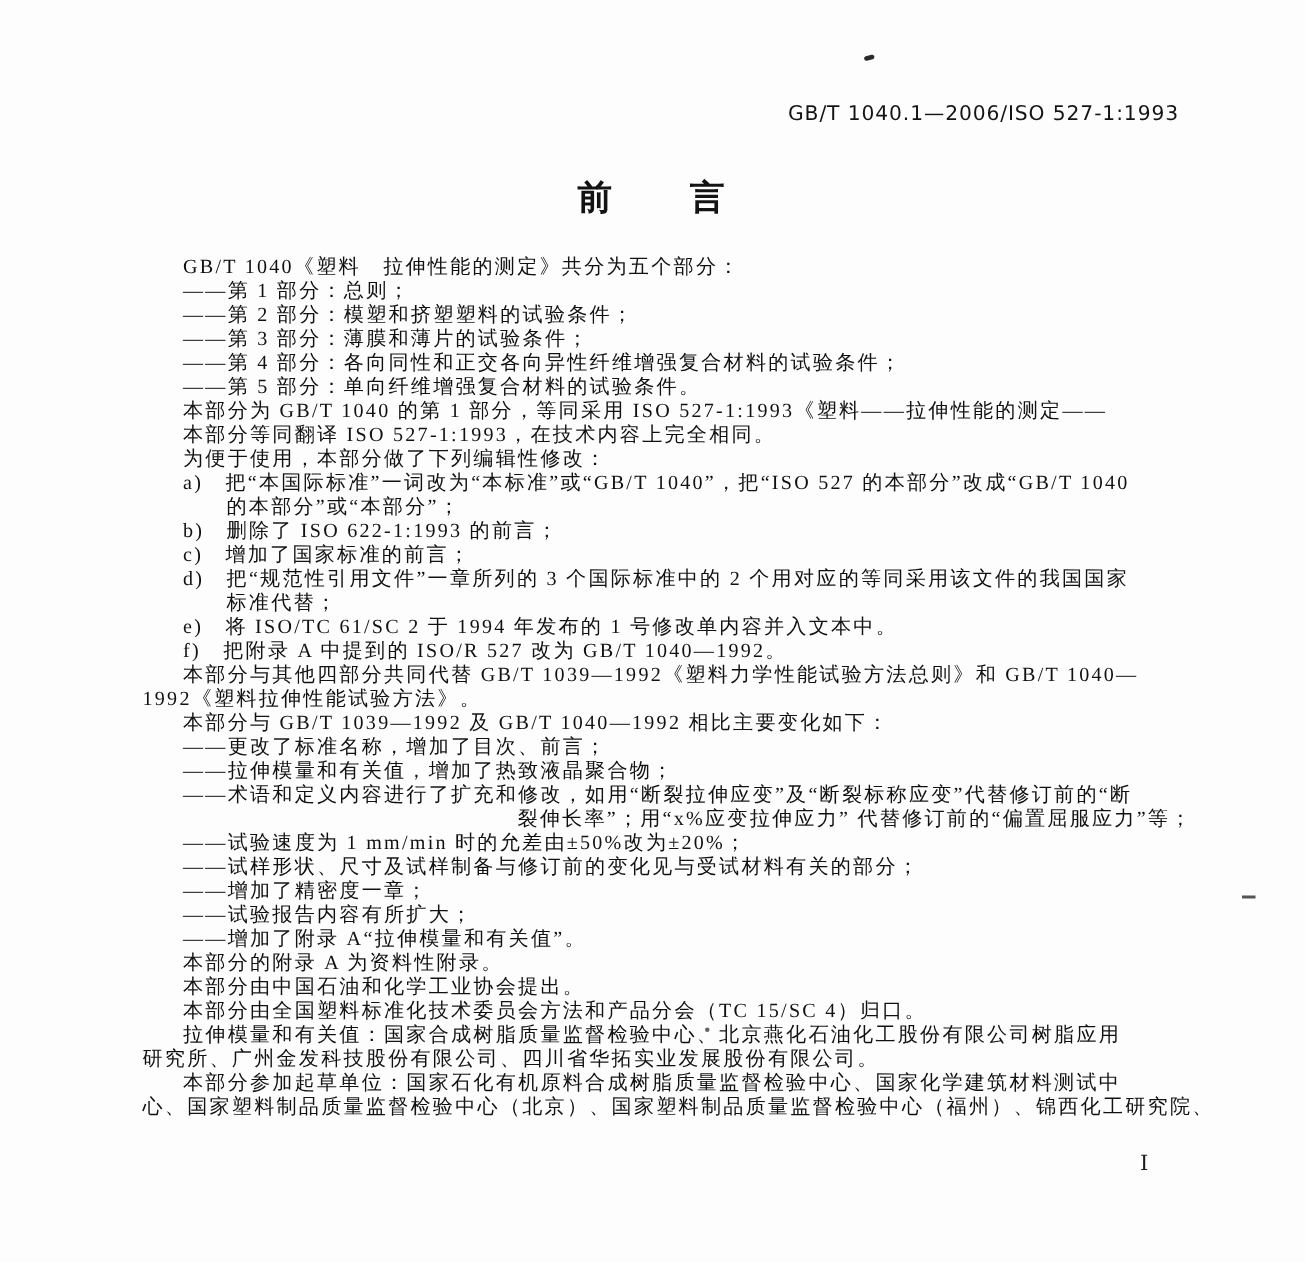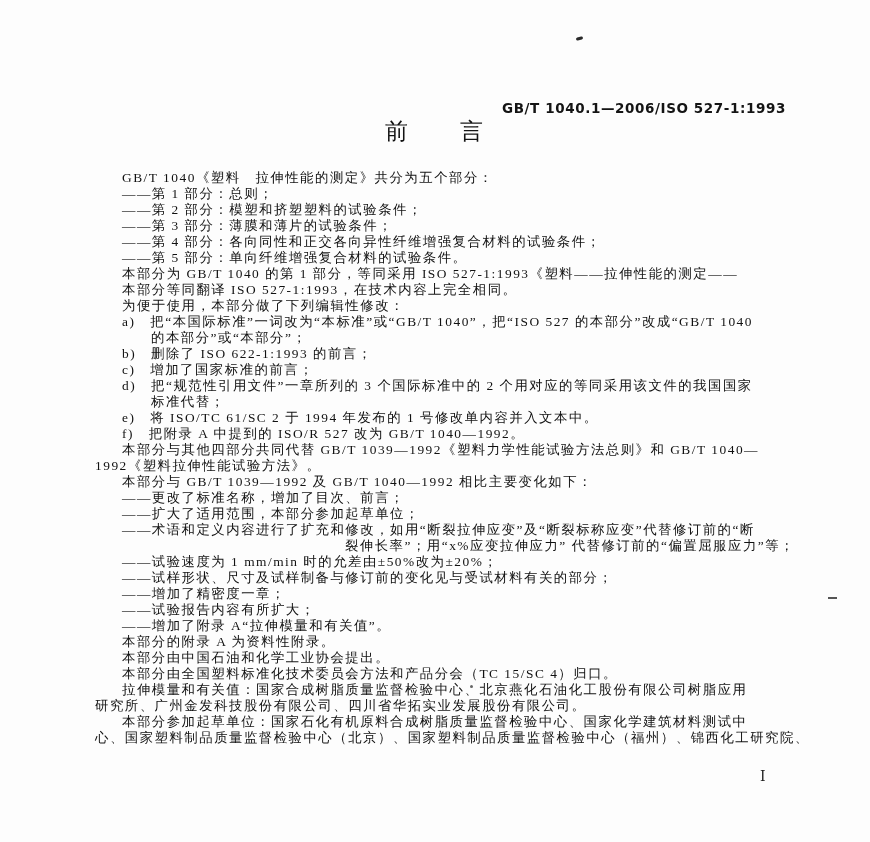--- a/index.html
+++ b/index.html
@@ -15,33 +15,32 @@
     overflow: hidden;
     font-family: "Liberation Serif", "DejaVu Serif", serif;
     color: #111111;
   }
   .std-code {
     position: absolute;
     top: 68px;
     right: 84px;
     font-family: "DejaVu Sans", "Liberation Sans", sans-serif;
     font-size: 13.5px;
-    font-weight: bold;
+    font-weight: normal;
     letter-spacing: 0.6px;
     color: #141414;
-    margin-top: 32px;
   }
   .doc-title {
     position: absolute;
     top: 116px;
     left: 0;
     width: 100%;
     text-align: center;
     font-size: 23px;
-    font-weight: normal;
+    font-weight: bold;
     letter-spacing: 2px;
     color: #131313;
   }
   .doc-body {
     position: absolute;
     top: 170px;
     left: 95px;
     width: 700px;
     font-size: 13.4px;
     line-height: 16px;
@@ -117,21 +116,21 @@
       <div class="line indent">b)　删除了 ISO 622-1:1993 的前言；</div>
       <div class="line indent">c)　增加了国家标准的前言；</div>
       <div class="line indent">d)　把“规范性引用文件”一章所列的 3 个国际标准中的 2 个用对应的等同采用该文件的我国国家</div>
       <div class="line cont-letter">标准代替；</div>
       <div class="line indent">e)　将 ISO/TC 61/SC 2 于 1994 年发布的 1 号修改单内容并入文本中。</div>
       <div class="line indent">f)　把附录 A 中提到的 ISO/R 527 改为 GB/T 1040—1992。</div>
       <div class="line indent">本部分与其他四部分共同代替 GB/T 1039—1992《塑料力学性能试验方法总则》和 GB/T 1040—</div>
       <div class="line flush">1992《塑料拉伸性能试验方法》。</div>
       <div class="line indent">本部分与 GB/T 1039—1992 及 GB/T 1040—1992 相比主要变化如下：</div>
       <div class="line indent">——更改了标准名称，增加了目次、前言；</div>
-      <div class="line indent">——扩大了适用范围，本部分参加起草单位；</div>
+      <div class="line indent">——拉伸模量和有关值，增加了热致液晶聚合物；</div>
       <div class="line indent">——术语和定义内容进行了扩充和修改，如用“断裂拉伸应变”及“断裂标称应变”代替修订前的“断</div>
       <div class="line cont-dash">裂伸长率”；用“x%应变拉伸应力” 代替修订前的“偏置屈服应力”等；</div>
       <div class="line indent">——试验速度为 1 mm/min 时的允差由±50%改为±20%；</div>
       <div class="line indent">——试样形状、尺寸及试样制备与修订前的变化见与受试材料有关的部分；</div>
       <div class="line indent">——增加了精密度一章；</div>
       <div class="line indent">——试验报告内容有所扩大；</div>
       <div class="line indent">——增加了附录 A“拉伸模量和有关值”。</div>
       <div class="line indent">本部分的附录 A 为资料性附录。</div>
       <div class="line indent">本部分由中国石油和化学工业协会提出。</div>
       <div class="line indent">本部分由全国塑料标准化技术委员会方法和产品分会（TC 15/SC 4）归口。</div>

